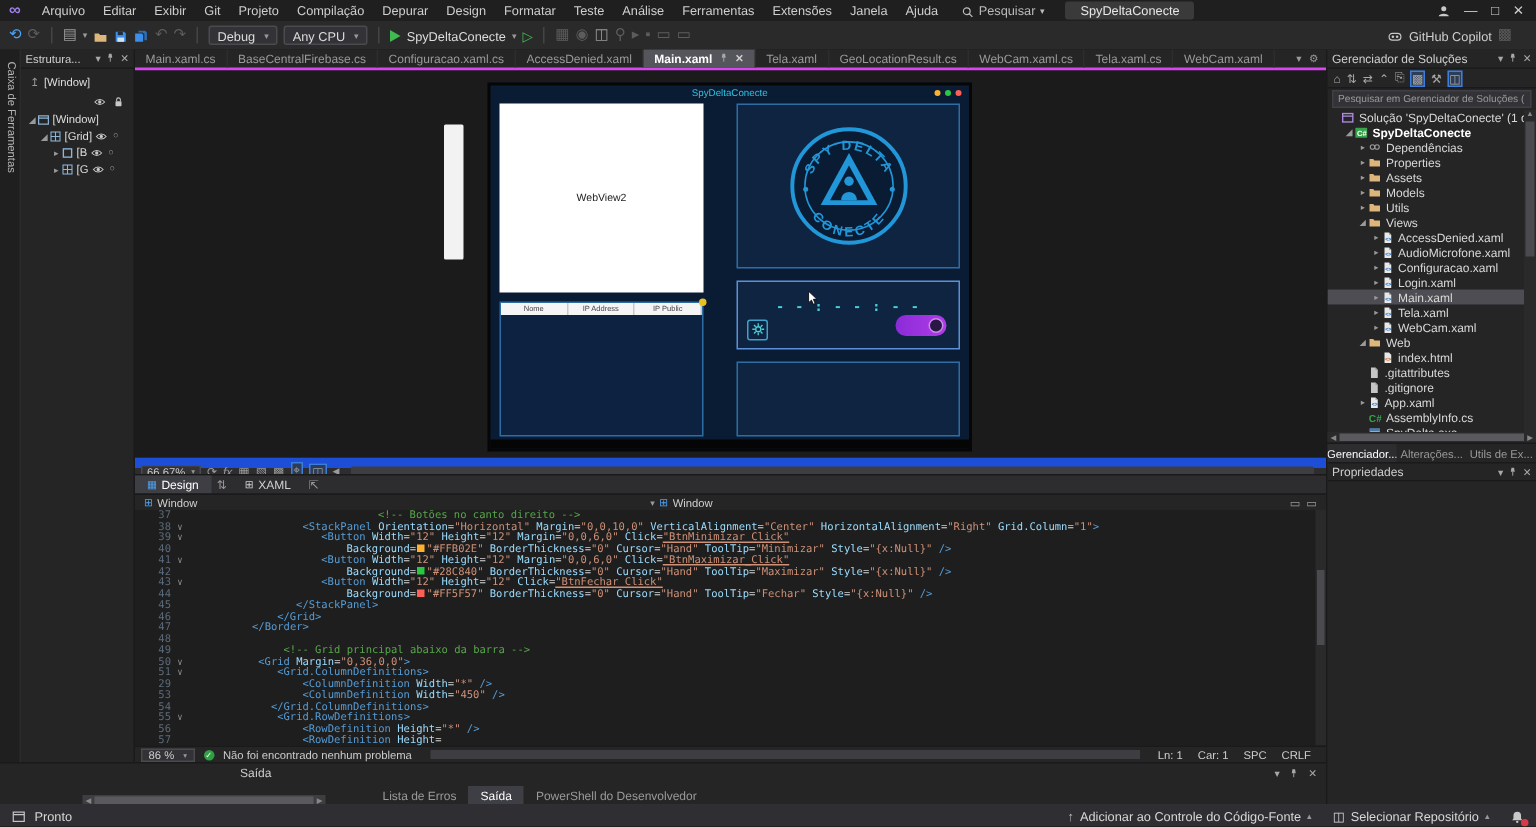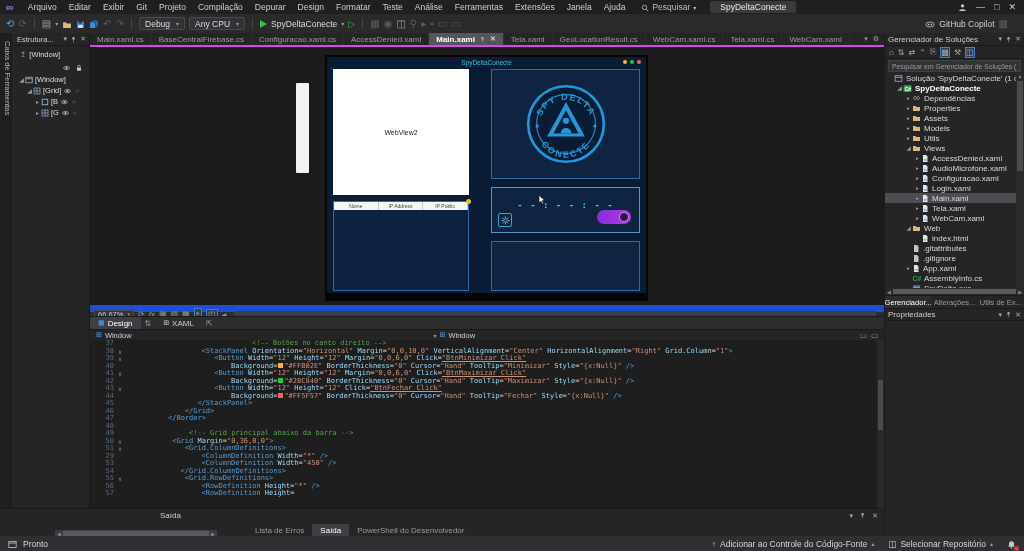--- a/index.html
+++ b/index.html
@@ -528,21 +528,21 @@
               <span>Window</span>
             </div>
             <div class="nright">
               <span>▭</span>
               <span>▭</span>
             </div>
           </div>
 
           <div id="code">
             <div id="code-lines">
-                <div class="cl"><span class="ln">37</span><span class="fold"></span><span class="ctext" style="padding-left: 126px; font-family: Liberation Mono, monospace;"><span class="tok-cm">&lt;!-- Botões no canto direito --&gt;</span></span></div>
+                <div class="cl"><span class="ln">37</span><span class="fold"></span><span class="ctext" style="padding-left: 126px;"><span class="tok-cm">&lt;!-- Botões no canto direito --&gt;</span></span></div>
                 <div class="cl"><span class="ln">38</span><span class="fold">∨</span><span class="ctext" style="padding-left: 75.6px;"><span class="tok-tg">&lt;StackPanel</span><span class="tok-at"> Orientation</span><span class="tok-eq">=</span><span class="tok-st">"Horizontal"</span><span class="tok-at"> Margin</span><span class="tok-eq">=</span><span class="tok-st">"0,0,10,0"</span><span class="tok-at"> VerticalAlignment</span><span class="tok-eq">=</span><span class="tok-st">"Center"</span><span class="tok-at"> HorizontalAlignment</span><span class="tok-eq">=</span><span class="tok-st">"Right"</span><span class="tok-at"> Grid.Column</span><span class="tok-eq">=</span><span class="tok-st">"1"</span><span class="tok-tg">&gt;</span></span></div>
                 <div class="cl"><span class="ln">39</span><span class="fold">∨</span><span class="ctext" style="padding-left: 88.2px;"><span class="tok-tg">&lt;Button</span><span class="tok-at"> Width</span><span class="tok-eq">=</span><span class="tok-st">"12"</span><span class="tok-at"> Height</span><span class="tok-eq">=</span><span class="tok-st">"12"</span><span class="tok-at"> Margin</span><span class="tok-eq">=</span><span class="tok-st">"0,0,6,0"</span><span class="tok-at"> Click</span><span class="tok-eq">=</span><span class="tok-ul">"BtnMinimizar_Click"</span></span></div>
                 <div class="cl"><span class="ln">40</span><span class="fold"></span><span class="ctext" style="padding-left: 105px;"><span class="tok-at">Background</span><span class="tok-eq">=</span><span class="sw" style="background: rgb(255, 176, 46);"></span><span class="tok-st">"#FFB02E"</span><span class="tok-at"> BorderThickness</span><span class="tok-eq">=</span><span class="tok-st">"0"</span><span class="tok-at"> Cursor</span><span class="tok-eq">=</span><span class="tok-st">"Hand"</span><span class="tok-at"> ToolTip</span><span class="tok-eq">=</span><span class="tok-st">"Minimizar"</span><span class="tok-at"> Style</span><span class="tok-eq">=</span><span class="tok-st">"{x:Null}"</span><span class="tok-tg"> /&gt;</span></span></div>
                 <div class="cl"><span class="ln">41</span><span class="fold">∨</span><span class="ctext" style="padding-left: 88.2px;"><span class="tok-tg">&lt;Button</span><span class="tok-at"> Width</span><span class="tok-eq">=</span><span class="tok-st">"12"</span><span class="tok-at"> Height</span><span class="tok-eq">=</span><span class="tok-st">"12"</span><span class="tok-at"> Margin</span><span class="tok-eq">=</span><span class="tok-st">"0,0,6,0"</span><span class="tok-at"> Click</span><span class="tok-eq">=</span><span class="tok-ul">"BtnMaximizar_Click"</span></span></div>
                 <div class="cl"><span class="ln">42</span><span class="fold"></span><span class="ctext" style="padding-left: 105px;"><span class="tok-at">Background</span><span class="tok-eq">=</span><span class="sw" style="background: rgb(40, 200, 64);"></span><span class="tok-st">"#28C840"</span><span class="tok-at"> BorderThickness</span><span class="tok-eq">=</span><span class="tok-st">"0"</span><span class="tok-at"> Cursor</span><span class="tok-eq">=</span><span class="tok-st">"Hand"</span><span class="tok-at"> ToolTip</span><span class="tok-eq">=</span><span class="tok-st">"Maximizar"</span><span class="tok-at"> Style</span><span class="tok-eq">=</span><span class="tok-st">"{x:Null}"</span><span class="tok-tg"> /&gt;</span></span></div>
                 <div class="cl"><span class="ln">43</span><span class="fold">∨</span><span class="ctext" style="padding-left: 88.2px;"><span class="tok-tg">&lt;Button</span><span class="tok-at"> Width</span><span class="tok-eq">=</span><span class="tok-st">"12"</span><span class="tok-at"> Height</span><span class="tok-eq">=</span><span class="tok-st">"12"</span><span class="tok-at"> Click</span><span class="tok-eq">=</span><span class="tok-ul">"BtnFechar_Click"</span></span></div>
                 <div class="cl"><span class="ln">44</span><span class="fold"></span><span class="ctext" style="padding-left: 105px;"><span class="tok-at">Background</span><span class="tok-eq">=</span><span class="sw" style="background: rgb(255, 95, 87);"></span><span class="tok-st">"#FF5F57"</span><span class="tok-at"> BorderThickness</span><span class="tok-eq">=</span><span class="tok-st">"0"</span><span class="tok-at"> Cursor</span><span class="tok-eq">=</span><span class="tok-st">"Hand"</span><span class="tok-at"> ToolTip</span><span class="tok-eq">=</span><span class="tok-st">"Fechar"</span><span class="tok-at"> Style</span><span class="tok-eq">=</span><span class="tok-st">"{x:Null}"</span><span class="tok-tg"> /&gt;</span></span></div>
                 <div class="cl"><span class="ln">45</span><span class="fold"></span><span class="ctext" style="padding-left: 71.4px;"><span class="tok-tg">&lt;/StackPanel&gt;</span></span></div>
                 <div class="cl"><span class="ln">46</span><span class="fold"></span><span class="ctext" style="padding-left: 58.8px;"><span class="tok-tg">&lt;/Grid&gt;</span></span></div>
                 <div class="cl"><span class="ln">47</span><span class="fold"></span><span class="ctext" style="padding-left: 42px;"><span class="tok-tg">&lt;/Border&gt;</span></span></div>
@@ -555,20 +555,35 @@
                 <div class="cl"><span class="ln">54</span><span class="fold"></span><span class="ctext" style="padding-left: 54.6px;"><span class="tok-tg">&lt;/Grid.ColumnDefinitions&gt;</span></span></div>
                 <div class="cl"><span class="ln">55</span><span class="fold">∨</span><span class="ctext" style="padding-left: 58.8px;"><span class="tok-tg">&lt;Grid.RowDefinitions&gt;</span></span></div>
                 <div class="cl"><span class="ln">56</span><span class="fold"></span><span class="ctext" style="padding-left: 75.6px;"><span class="tok-tg">&lt;RowDefinition</span><span class="tok-at"> Height</span><span class="tok-eq">=</span><span class="tok-st">"*"</span><span class="tok-tg"> /&gt;</span></span></div>
                 <div class="cl"><span class="ln">57</span><span class="fold"></span><span class="ctext" style="padding-left: 75.6px;"><span class="tok-tg">&lt;RowDefinition</span><span class="tok-at"> Height</span><span class="tok-eq">=</span></span></div>
               </div>
             <div id="code-vscroll">
               <div id="code-vthumb"></div>
             </div>
           </div>
 
+          <div id="estatus">
+            <div id="ezoom">
+              <span>86 %</span>
+                <span style="font-size:5px;color:#999;">▾</span>
+            </div>
+            <span class="okdot">✓</span>
+            <span>Não foi encontrado nenhum problema</span>
+            <div id="ehscroll"></div>
+            <div id="eright">
+              <span>Ln: 1</span>
+              <span>Car: 1</span>
+              <span>SPC</span>
+              <span>CRLF</span>
+            </div>
+          </div>
         </div>
       </div>
 
       <div id="bottom-dock">
         <div id="out-hdr">
           <span class="title">Saída</span>
           <span class="sp"></span>
           <span class="hico">▾</span>
           <span class="hico"><svg class="ic" width="7" height="7" viewBox="0 0 16 16">
                 <path d="M6 2h4l1 6H5z" fill="#a8a8a8"></path>

